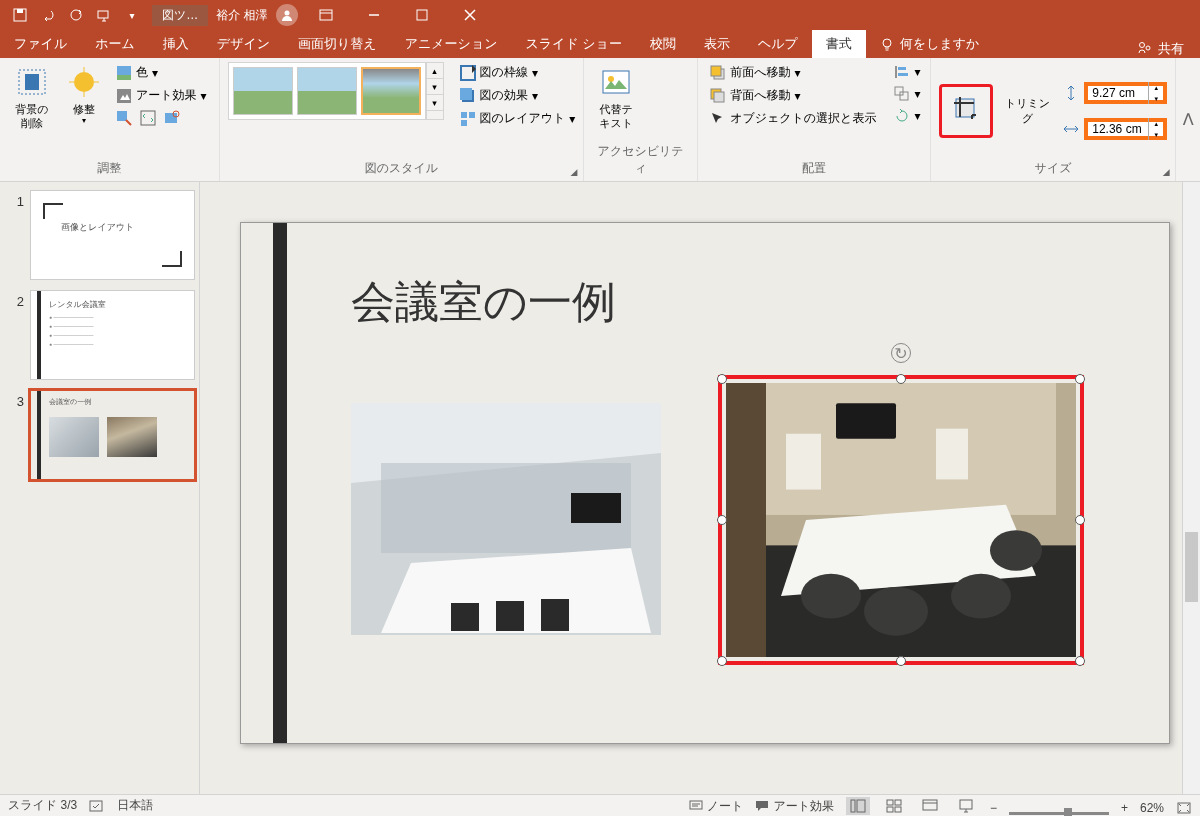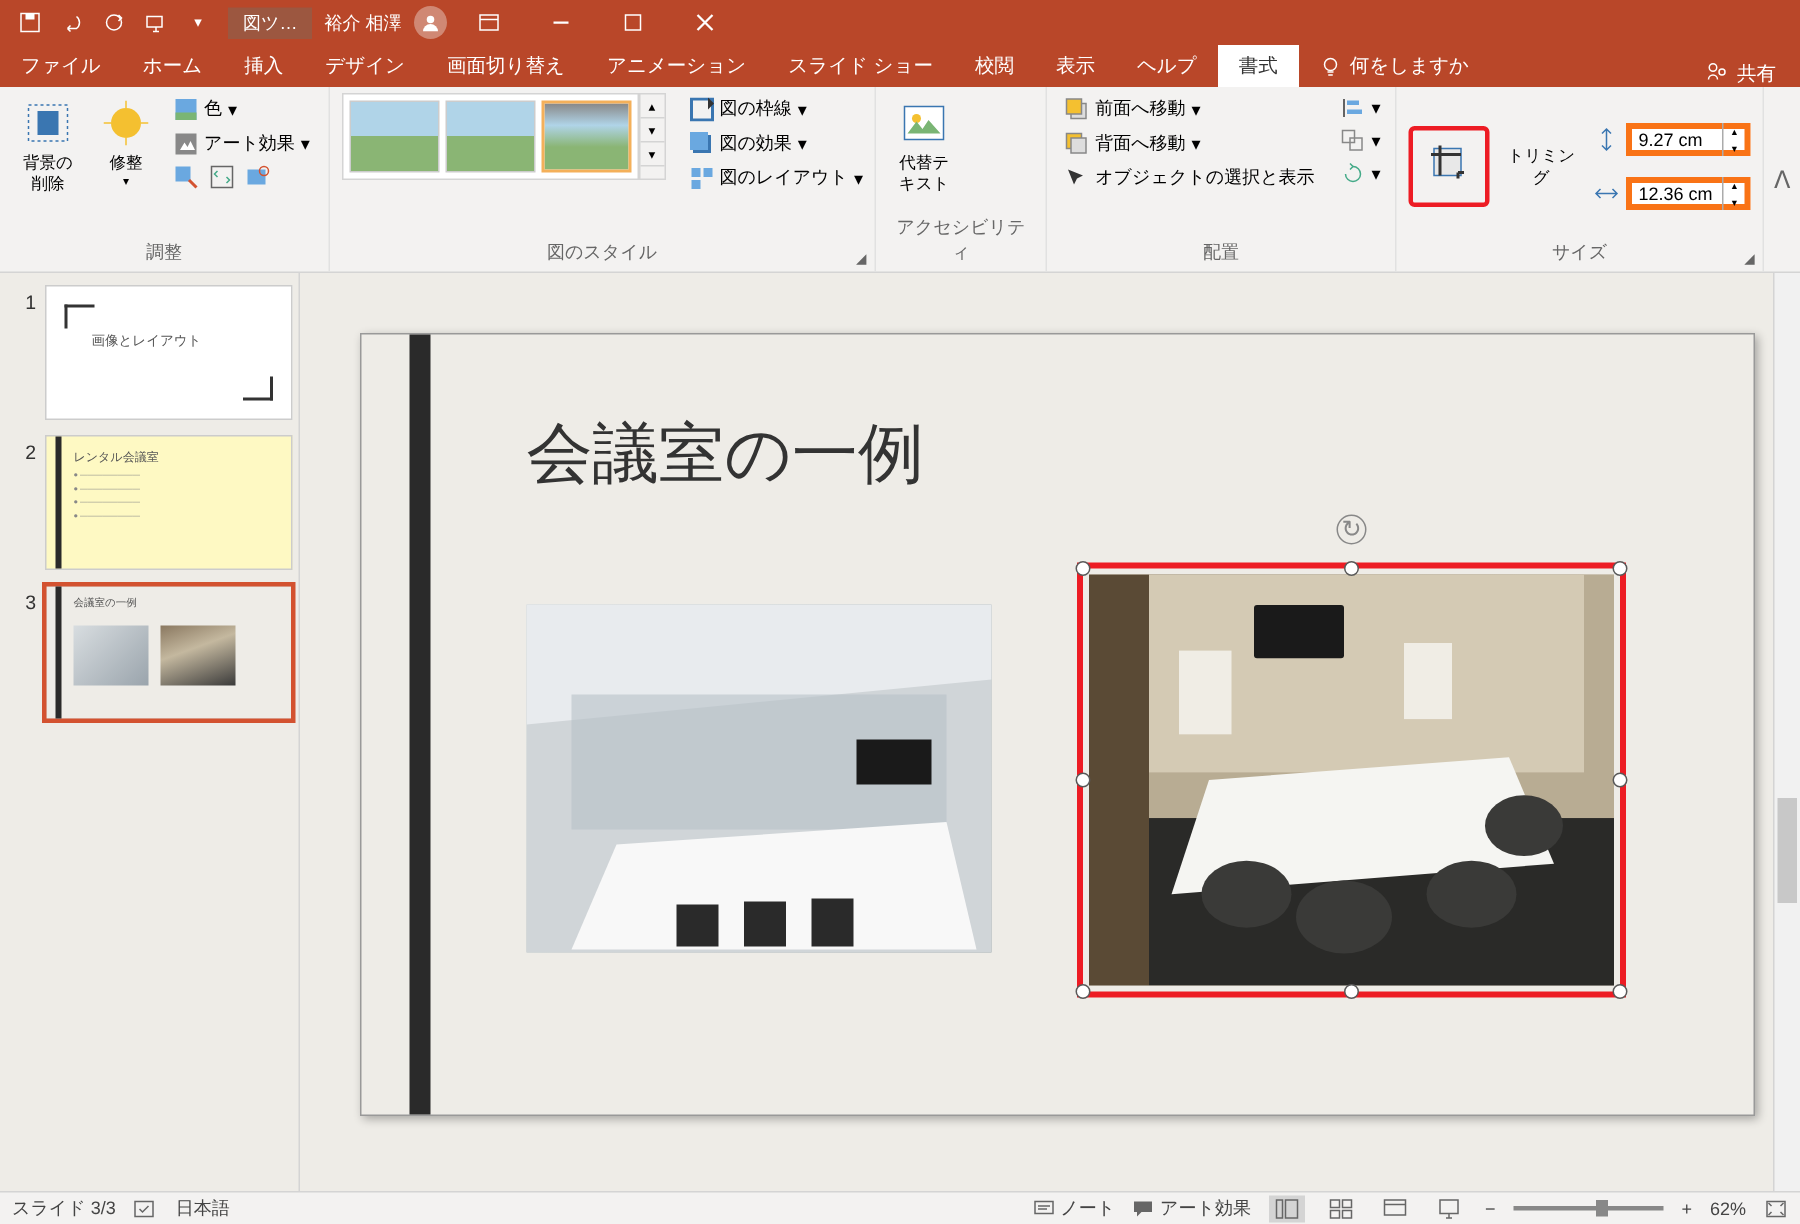--- a/index.html
+++ b/index.html
@@ -44,21 +44,21 @@
 .slide{position:absolute;left:40px;top:40px;width:930px;height:522px;background:#eeece7;border:1px solid #999;box-shadow:2px 2px 6px rgba(0,0,0,0.3)}
 .slide-accent{position:absolute;left:32px;top:0;width:14px;height:100%;background:#2a2a2a}
 .slide-title{position:absolute;left:110px;top:50px;font-size:44px;color:#333;font-family:"Yu Gothic",serif}
 .img1{position:absolute;left:110px;top:180px;width:310px;height:232px;background:linear-gradient(135deg,#d8dde0 0%,#9aa4ac 100%)}
 .img2-wrap{position:absolute;left:477px;top:152px;width:366px;height:290px;border:4px solid #ed1c24}
 .img2{position:absolute;left:4px;top:4px;right:4px;bottom:4px;background:linear-gradient(160deg,#8a7860 0%,#c4b89f 40%,#3a3a3a 100%)}
 .sel-handle{position:absolute;width:10px;height:10px;background:#fff;border:1px solid #595959;border-radius:50%}
 .rotate-handle{position:absolute;left:50%;top:-36px;transform:translateX(-50%);width:20px;height:20px;border:1px solid #888;border-radius:50%;display:flex;align-items:center;justify-content:center;color:#888}
 .vscroll{position:absolute;right:0;top:0;bottom:0;width:18px;background:#f1f1f1;border-left:1px solid #d4d4d4}
 .statusbar{position:absolute;bottom:0;left:0;right:0;height:22px;background:#f3f2f1;border-top:1px solid #d4d4d4;display:flex;align-items:center;font-size:12px;color:#444;padding:0 8px}
-.status-right{margin-left:auto;display:flex;align-items:center;gap:12px}
+.status-right{margin-left:auto;display:flex;align-items:flex-end;gap:12px}
 .view-btn{width:24px;height:18px;display:flex;align-items:center;justify-content:center;cursor:pointer;color:#666}
 .zoom-slider{width:100px;height:3px;background:#888;position:relative}
 .zoom-thumb{position:absolute;left:55%;top:-4px;width:8px;height:11px;background:#888}
 .collapse-rib{margin-left:auto;width:24px;display:flex;align-items:center;justify-content:center;color:#666;cursor:pointer}
 svg{display:block}
 </style>
 </head>
 <body>
 
 <div class="titlebar">
@@ -348,21 +348,21 @@
       <div class="thumb">
         <div style="position:absolute;left:12px;top:12px;width:20px;height:2px;background:#333"></div>
           <div style="position:absolute;left:12px;top:12px;width:2px;height:16px;background:#333"></div>
         <div style="position:absolute;left:30px;top:30px;font-size:9px;color:#555">画像とレイアウト</div>
         <div style="position:absolute;right:12px;bottom:12px;width:20px;height:2px;background:#333"></div>
           <div style="position:absolute;right:12px;bottom:12px;width:2px;height:16px;background:#333"></div>
       </div>
     </div>
     <div class="thumb-row">
       <div class="thumb-num">2</div>
-      <div class="thumb" style="background:#fef9c3">
+      <div class="thumb" style="background:#ffffff">
         <div style="position:absolute;left:6px;top:0;width:4px;height:100%;background:#2a2a2a"></div>
         <div style="position:absolute;left:18px;top:8px;font-size:8px;color:#555">レンタル会議室</div>
         <div style="position:absolute;left:18px;top:22px;font-size:5px;color:#888;line-height:1.8">● ――――――――<br>● ――――――――<br>● ――――――――<br>● ――――――――</div>
       </div>
     </div>
     <div class="thumb-row">
       <div class="thumb-num">3</div>
       <div class="thumb sel" style="background:#eeece7">
         <div style="position:absolute;left:6px;top:0;width:4px;height:100%;background:#2a2a2a"></div>
         <div style="position:absolute;left:18px;top:6px;font-size:7px;color:#555">会議室の一例</div>

